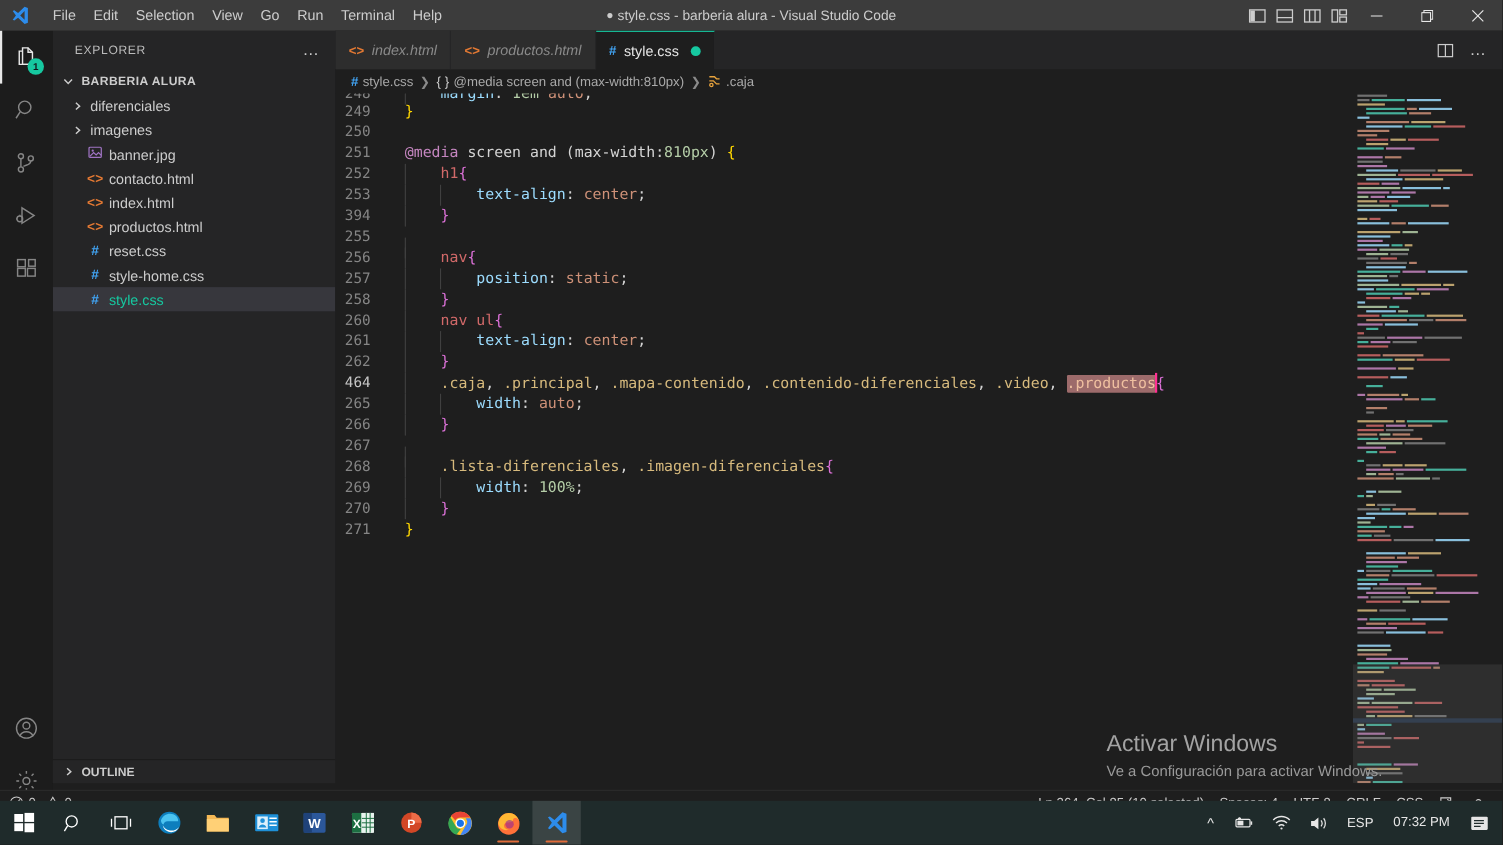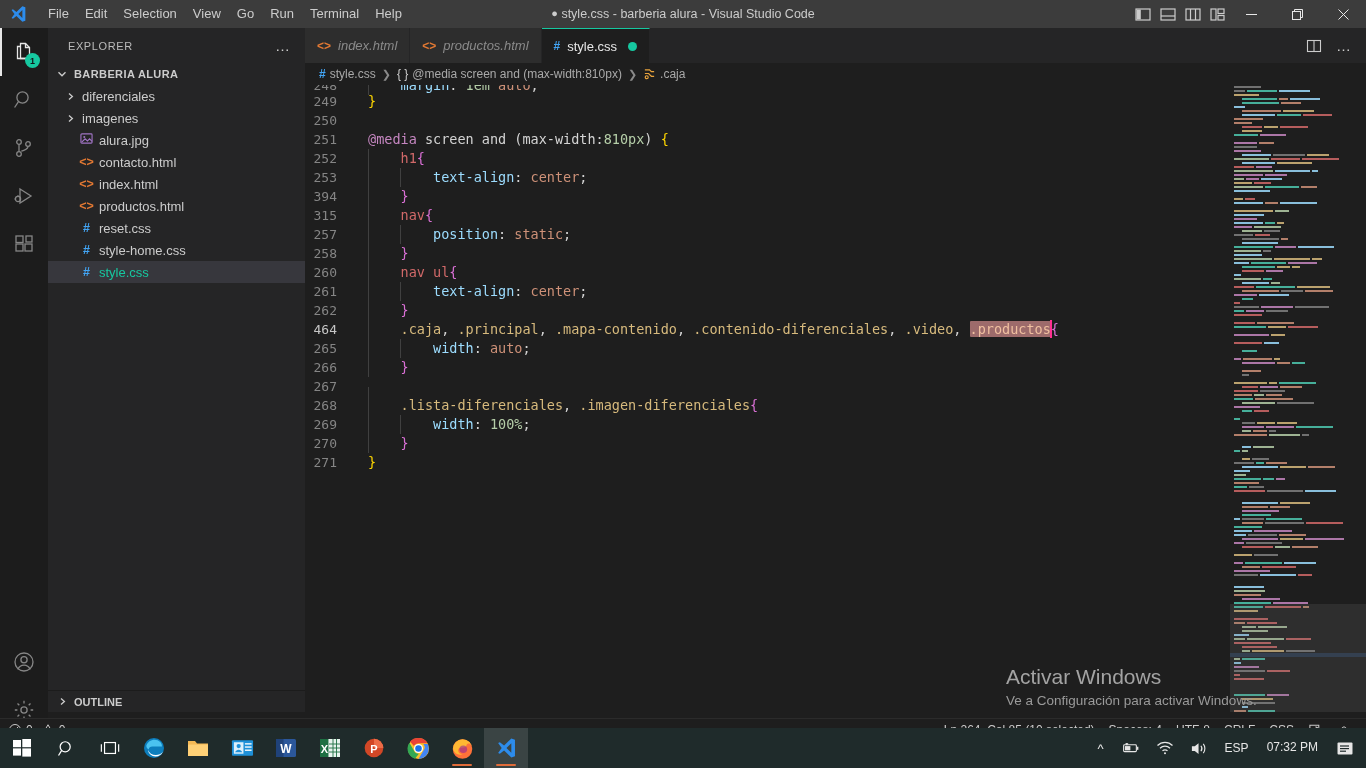--- a/index.html
+++ b/index.html
@@ -394,21 +394,21 @@
 
     <div class="tree-row" style="padding-left:14px">
       <span class="tw"></span>
       <span class="f-icon i-img">
         <svg width="13" height="13" viewBox="0 0 14 14">
             <rect x="1" y="2" width="12" height="10" rx="1" fill="none" stroke="#a074c4" stroke-width="1.2"></rect>
             <circle cx="4.6" cy="5.4" r="1.1" fill="#a074c4"></circle>
             <polyline points="1.8,11 5.5,7.3 8,9.6 10.3,7.3 13,10" fill="none" stroke="#a074c4" stroke-width="1.2"></polyline>
           </svg>
       </span>
-      <span class="tree-label">alura.jpg</span>
+      <span class="tree-label">banner.jpg</span>
     </div>
 
     <div class="tree-row" style="padding-left:14px">
       <span class="tw"></span>
       <span class="f-icon i-html">&lt;&gt;</span>
       <span class="tree-label">contacto.html</span>
     </div>
 
     <div class="tree-row" style="padding-left:14px">
       <span class="tw"></span>
@@ -527,23 +527,27 @@
       <div class="line">
         <span class="ln">253</span>
         <span class="code"><span class="indent" style="left:15px"></span><span class="indent" style="left:47px"></span>        <span class="t-prop">text-align</span><span class="t-punct">: </span><span class="t-val">center</span><span class="t-punct">;</span></span>
       </div>
 
       <div class="line">
         <span class="ln">394</span>
         <span class="code"><span class="indent" style="left:15px"></span>    <span class="t-br-p">}</span></span>
       </div>
 
-
-      <div class="line">
-        <span class="ln">315</span>
+      <div class="line">
+        <span class="ln">255</span>
+        <span class="code"><span class="indent" style="left:15px"></span></span>
+      </div>
+
+      <div class="line">
+        <span class="ln">256</span>
         <span class="code"><span class="indent" style="left:15px"></span>    <span class="t-tag">nav</span><span class="t-br-p">{</span></span>
       </div>
 
       <div class="line">
         <span class="ln">257</span>
         <span class="code"><span class="indent" style="left:15px"></span><span class="indent" style="left:47px"></span>        <span class="t-prop">position</span><span class="t-punct">: </span><span class="t-val">static</span><span class="t-punct">;</span></span>
       </div>
 
       <div class="line">
         <span class="ln">258</span>

